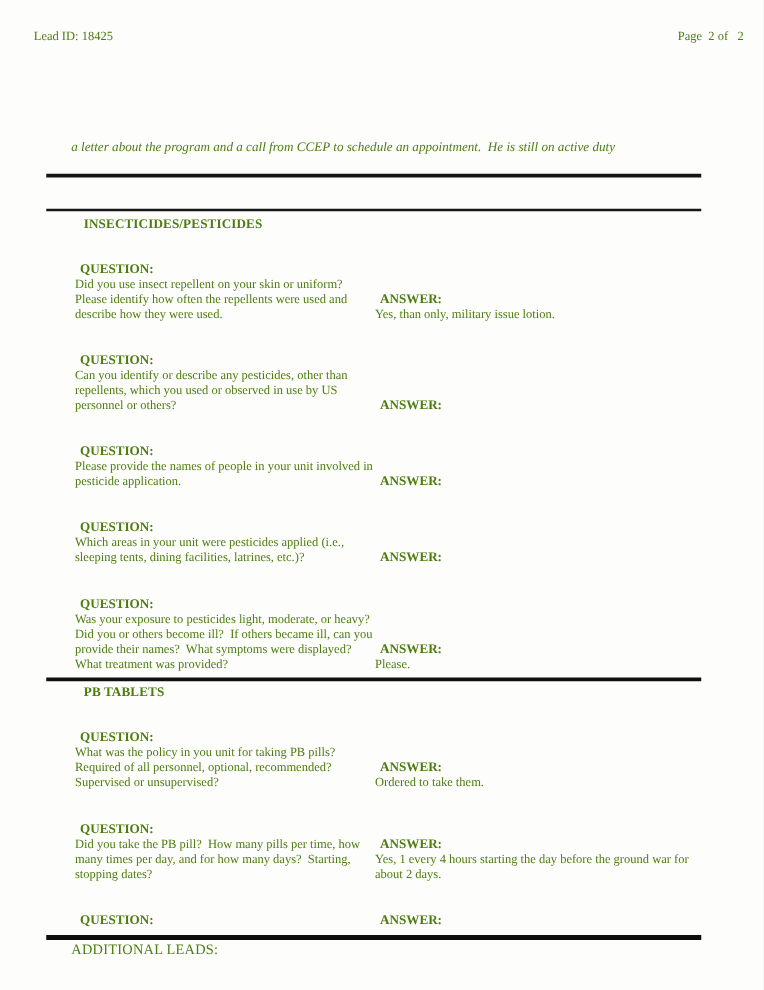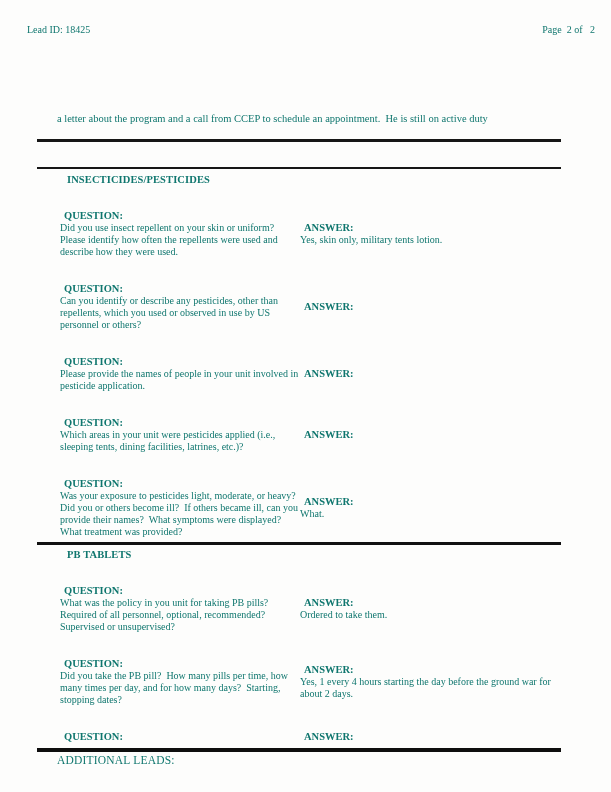--- a/index.html
+++ b/index.html
@@ -6,21 +6,21 @@
     margin: 0;
     padding: 0;
     background: #e8e8e8;
   }
   .sheet {
     position: relative;
     width: 611px;
     height: 792px;
     margin: 0 auto;
     background: #fdfdfc;
-    color: #0f766e;
+    color: #4d7c0f;
     font-family: "Liberation Serif", "DejaVu Serif", serif;
     overflow: hidden;
   }
   .header-row {
     position: absolute;
     top: 24px;
     left: 27px;
     right: 16px;
     display: flex;
     justify-content: space-between;
@@ -28,20 +28,21 @@
   }
   .page-num { white-space: pre; }
   .intro-line {
     position: absolute;
     top: 113px;
     left: 57px;
     right: 30px;
     font-size: 10.5px;
     line-height: 12px;
     white-space: pre-wrap;
+    font-style: italic;
   }
   .rule {
     background: #161616;
     border: none;
   }
   .rule-1 { position: absolute; top: 139px; left: 37px; width: 524px; height: 3px; }
   .rule-2 { position: absolute; top: 167px; left: 37px; width: 524px; height: 2px; }
   .content {
     position: absolute;
     top: 171px;
@@ -49,21 +50,21 @@
     width: 524px;
   }
   .section-title {
     font-weight: bold;
     font-size: 10.5px;
     margin: 3px 0 5px 30px;
     letter-spacing: 0.1px;
   }
   .qa-row {
     display: flex;
-    align-items: center;
+    align-items: flex-end;
     margin-bottom: 1px;
     margin-top: 25px;
   }
   .qa-q {
     margin-left: 23px;
     width: 240px;
     flex: 0 0 240px;
   }
   .qa-a {
     flex: 1 1 auto;
@@ -117,21 +118,21 @@
     <div>
       <div class="section-title">INSECTICIDES/PESTICIDES</div>
 
       <div class="qa-row">
         <div class="qa-q">
           <div class="qa-label">QUESTION:</div>
           <div class="qa-text">Did you use insect repellent on your skin or uniform? Please identify how often the repellents were used and describe how they were used.</div>
         </div>
         <div class="qa-a">
           <div class="qa-label">ANSWER:</div>
-          <div class="qa-text">Yes, skin only, military tents lotion.</div>
+          <div class="qa-text">Yes, than only, military issue lotion.</div>
         </div>
       </div>
 
       <div class="qa-row">
         <div class="qa-q">
           <div class="qa-label">QUESTION:</div>
           <div class="qa-text">Can you identify or describe any pesticides, other than repellents, which you used or observed in use by US personnel or others?</div>
         </div>
         <div class="qa-a">
           <div class="qa-label">ANSWER:</div>
@@ -161,21 +162,21 @@
         </div>
       </div>
 
       <div class="qa-row">
         <div class="qa-q">
           <div class="qa-label">QUESTION:</div>
           <div class="qa-text">Was your exposure to pesticides light, moderate, or heavy? Did you or others become ill?  If others became ill, can you provide their names?  What symptoms were displayed? What treatment was provided?</div>
         </div>
         <div class="qa-a">
           <div class="qa-label">ANSWER:</div>
-          <div class="qa-text">What.</div>
+          <div class="qa-text">Please.</div>
         </div>
       </div>
     </div>
 
     <div class="section-rule"></div>
 
     <div>
       <div class="section-title">PB TABLETS</div>
 
       <div class="qa-row">

